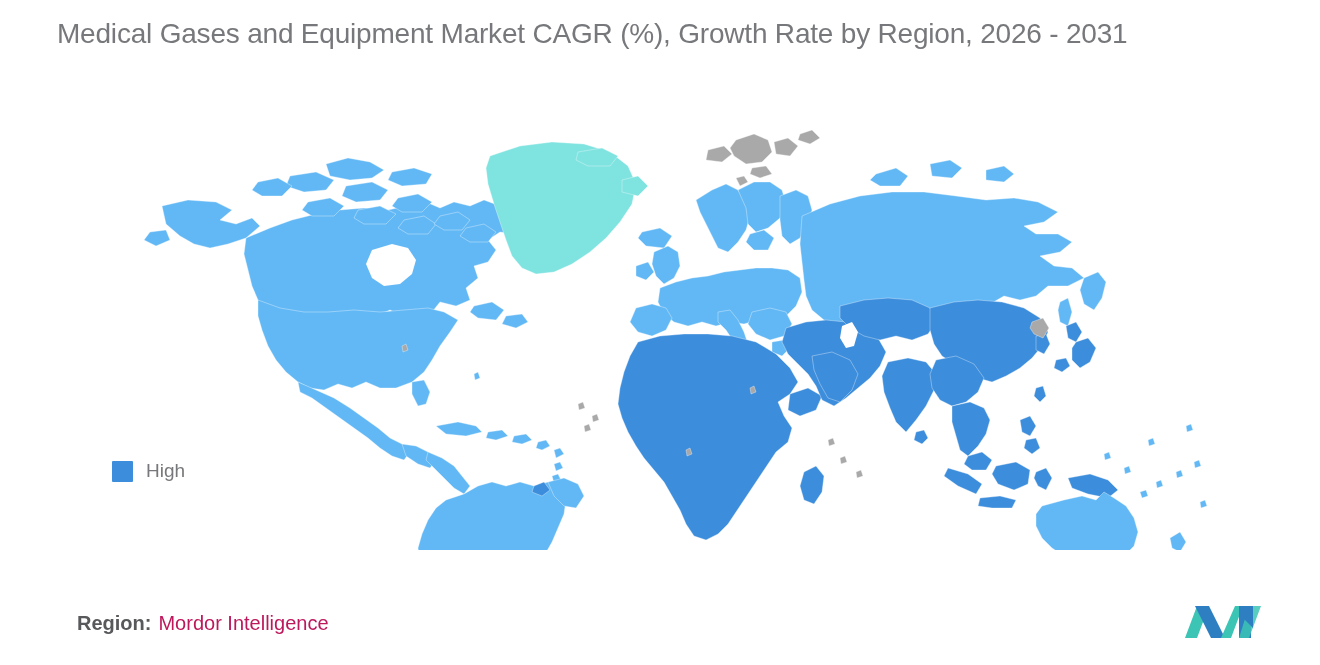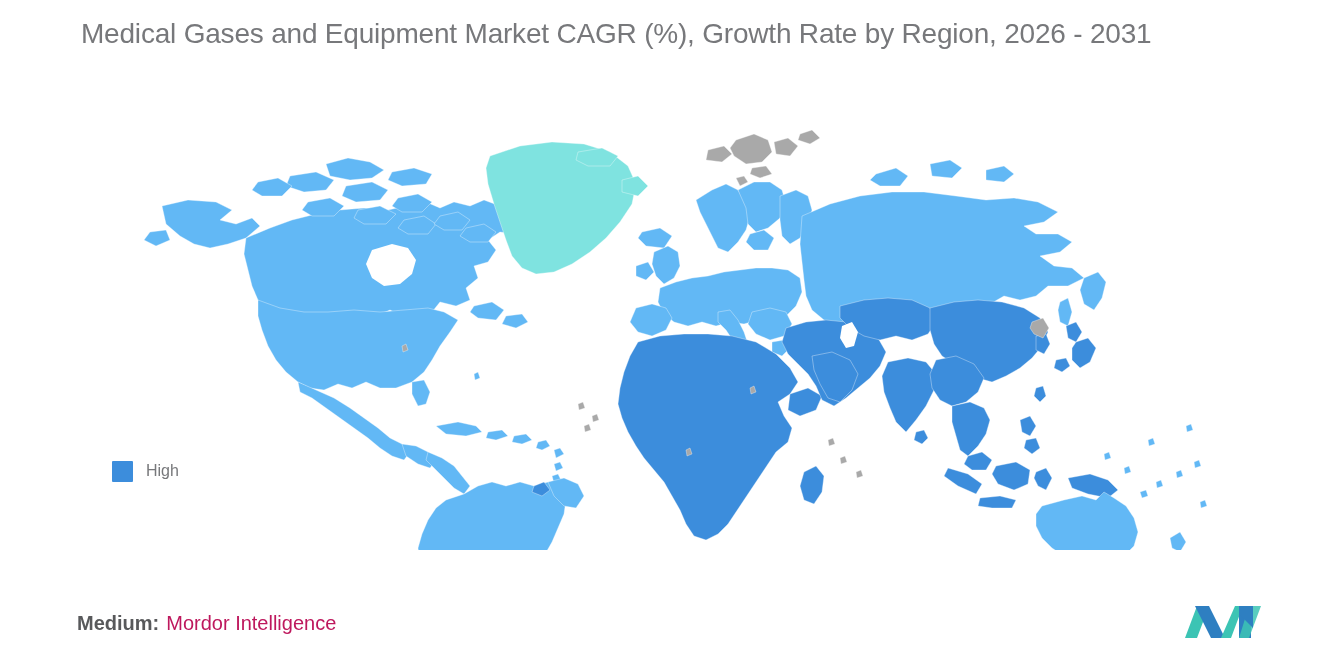--- a/index.html
+++ b/index.html
@@ -18,21 +18,20 @@
 
   #page-title {
     position: absolute;
     left: 57px;
     top: 18px;
     font-size: 28px;
     font-weight: 400;
     color: #77787b;
     letter-spacing: -0.2px;
     white-space: nowrap;
-    margin-left: 24px;
   }
 
   #map-wrap {
     position: absolute;
     left: 140px;
     top: 120px;
     width: 1070px;
     height: 430px;
   }
   #map-wrap svg {
@@ -58,21 +57,21 @@
     height: 38px;
   }
   .legend-swatch {
     width: 21px;
     height: 21px;
     flex: 0 0 21px;
     border-radius: 1px;
   }
   .legend-label {
     margin-left: 13px;
-    font-size: 16px;
+    font-size: 19px;
     color: #77787b;
     font-weight: 400;
     white-space: nowrap;
   }
 
   #source-line {
     position: absolute;
     left: 77px;
     top: 612px;
     font-size: 20px;
@@ -304,21 +303,21 @@
   <div class="legend-row">
     <span class="legend-swatch" style="background:#3c8ddc"></span>
     <span class="legend-label">High</span>
   </div>
 
 
 
 </div>
 
 <div id="source-line">
-  <span id="source-label">Medium:</span><span id="source-value">Mordor Intelligence</span>
+  <span id="source-label">Region:</span><span id="source-value">Mordor Intelligence</span>
 </div>
 
 <div id="brand-logo">
 <svg viewBox="0 0 82 42" xmlns="http://www.w3.org/2000/svg" aria-label="MI logo">
 
   <polygon points="2,38 14,6 26,6 14,38" fill="#3cc4b4"></polygon>
 
   <polygon points="12,6 26,6 42,38 28,38" fill="#2e7fc1"></polygon>
 
   <polygon points="38,38 52,6 60,6 48,38" fill="#3cc4b4"></polygon>

